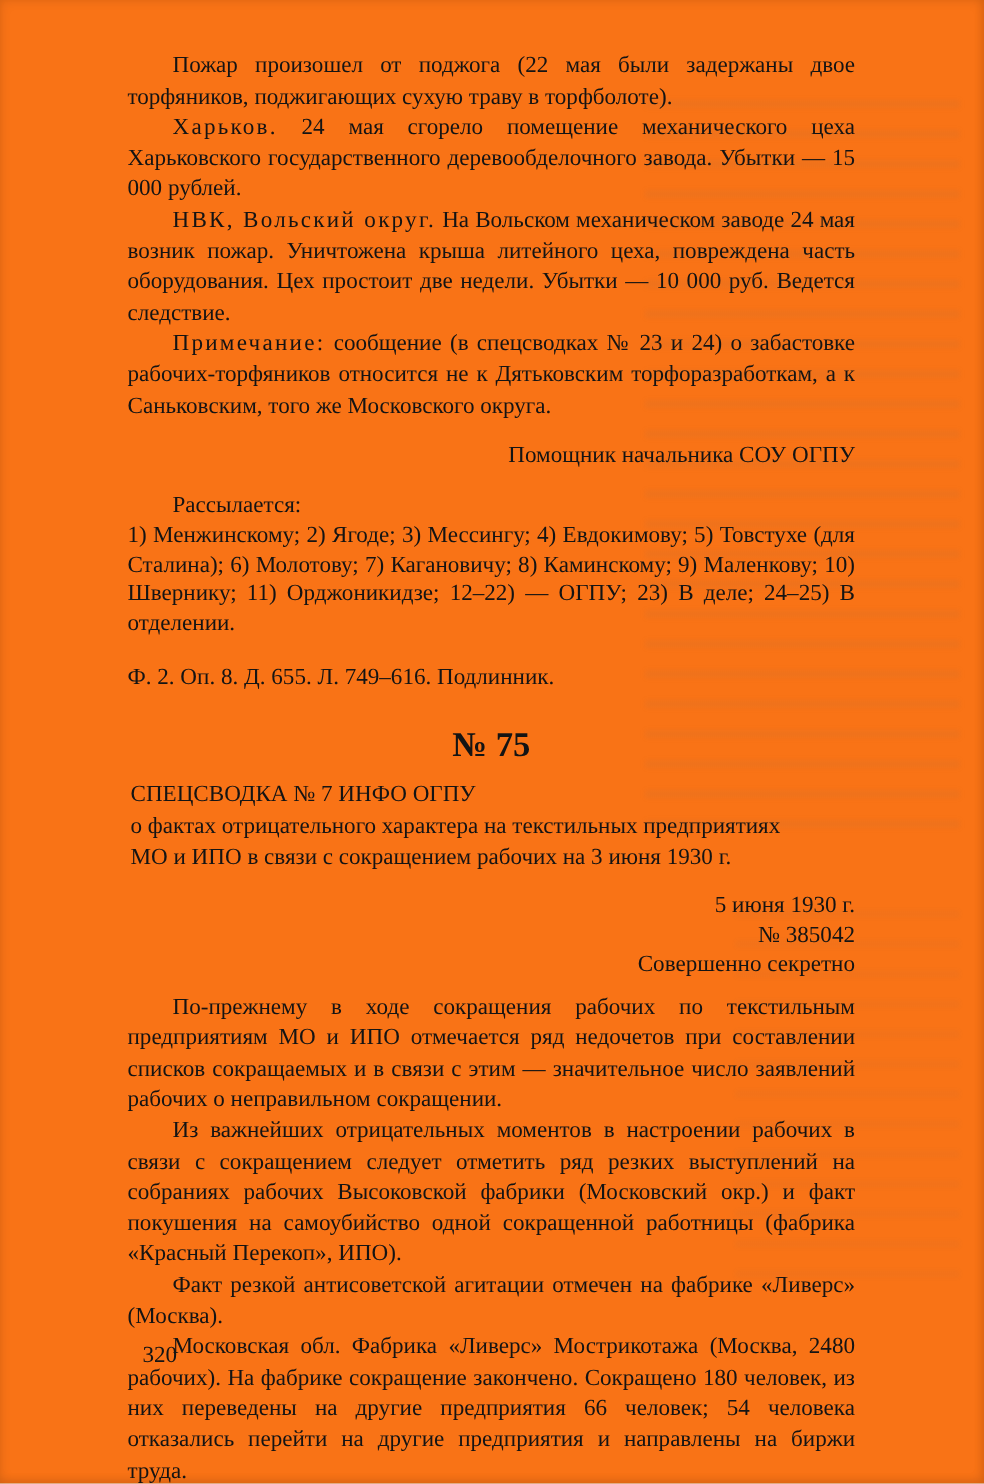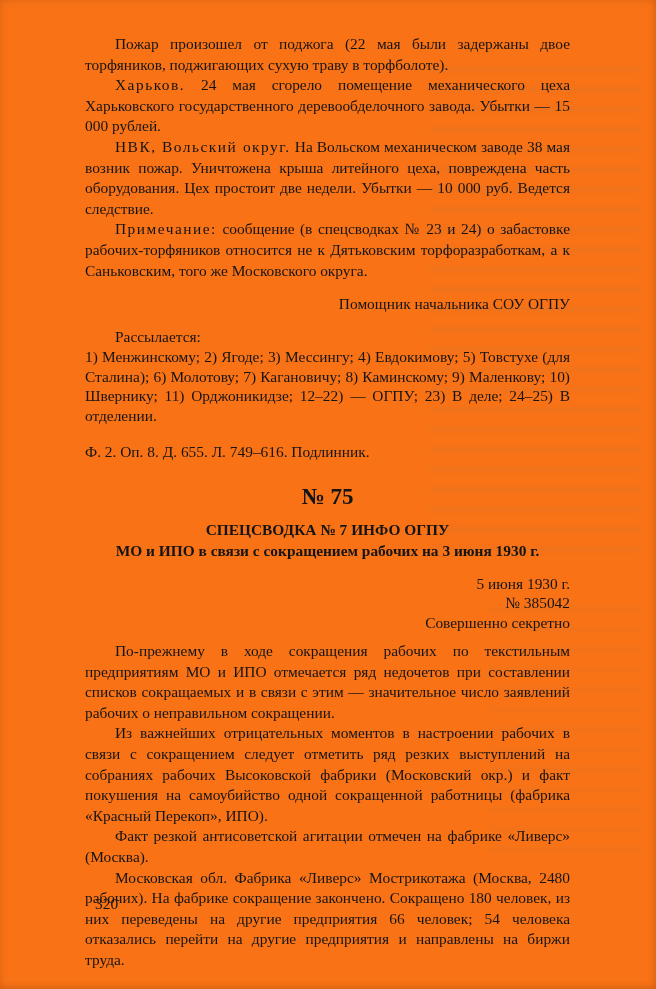--- a/index.html
+++ b/index.html
@@ -55,22 +55,22 @@
 
   .archive-ref { margin-top: 17px; }
 
   .doc-number-heading {
     margin-top: 23px;
     text-align: center;
     font-weight: bold;
   }
   .doc-title {
     margin-top: 14px;
-    text-align: center;
-    font-weight: bold;
+    text-align: left;
+    font-weight: normal;
   }
   .doc-title div { padding: 0 2px; }
 
   .dateline {
     margin-top: 12px;
     text-align: right;
     line-height: 19.5px;
   }
 
   .body-paragraphs { margin-top: 9px; }
@@ -92,21 +92,21 @@
   <div class="bleed bleed-lower"></div>
 
   <main class="content">
 
     <section>
 
       <p class="para">Пожар произошел от поджога (22 мая были задержаны двое торфяников, поджигающих сухую траву в торфболоте).</p>
 
       <p class="para"><span class="spaced">Харьков.</span> <span>24 мая сгорело помещение механического цеха Харьковского государственного деревообделочного завода. Убытки — 15 000 рублей.</span></p>
 
-      <p class="para"><span class="spaced">НВК, Вольский округ.</span> <span>На Вольском механическом заводе 38 мая возник пожар. Уничтожена крыша литейного цеха, повреждена часть оборудования. Цех простоит две недели. Убытки — 10 000 руб. Ведется следствие.</span></p>
+      <p class="para"><span class="spaced">НВК, Вольский округ.</span> <span>На Вольском механическом заводе 24 мая возник пожар. Уничтожена крыша литейного цеха, повреждена часть оборудования. Цех простоит две недели. Убытки — 10 000 руб. Ведется следствие.</span></p>
 
       <p class="para"><span class="spaced">Примечание:</span> <span>сообщение (в спецсводках № 23 и 24) о забастовке рабочих-торфяников относится не к Дятьковским торфоразработкам, а к Саньковским, того же Московского округа.</span></p>
 
       <div class="sig-block sig-first">
         <div>Помощник начальника СОУ ОГПУ</div>
       </div>
 
 
       <p class="dist-heading">Рассылается:</p>
 
@@ -115,20 +115,21 @@
       <p class="archive-ref">Ф. 2. Оп. 8. Д. 655. Л. 749–616. Подлинник.</p>
 
     </section>
 
     <section>
 
       <h2 class="doc-number-heading">№ 75</h2>
 
       <div class="doc-title">
         <div>СПЕЦСВОДКА № 7 ИНФО ОГПУ</div>
+        <div>о фактах отрицательного характера на текстильных предприятиях</div>
         <div>МО и ИПО в связи с сокращением рабочих на 3 июня 1930 г.</div>
       </div>
 
       <div class="dateline">
         <div>5 июня 1930 г.</div>
         <div>№ 385042</div>
         <div>Совершенно секретно</div>
       </div>
 
       <div class="body-paragraphs">

